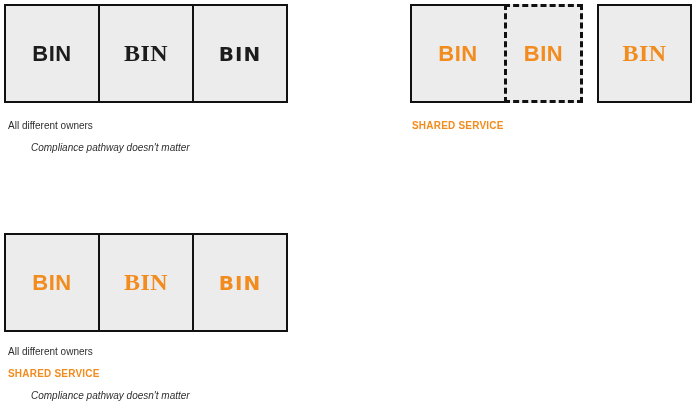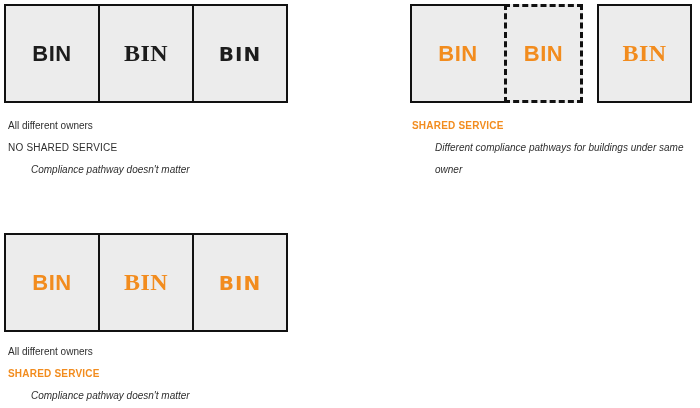--- a/index.html
+++ b/index.html
@@ -41,38 +41,36 @@
     </div>
     <div class="bin-box adjoin">
       <span class="bin-label f-serif">BIN</span>
     </div>
     <div class="bin-box adjoin">
       <span class="bin-label f-rounded">BIN</span>
     </div>
   </div>
   <div class="caption" style="left:8px;top:115px;">
     <div class="cap-line">All different owners</div>
-    <div class="cap-line cap-caps">NO SHARED SERVICE</div>
     <div class="cap-line cap-italic">Compliance pathway doesn't matter</div>
   </div>
 
   <div class="bin-row" style="left:410px;top:4px;">
     <div class="bin-box">
       <span class="bin-label f-sans orange">BIN</span>
     </div>
     <div class="bin-box adjoin dashed">
       <span class="bin-label f-sans orange">BIN</span>
     </div>
     <div class="bin-box after-gap">
       <span class="bin-label f-serif orange">BIN</span>
     </div>
   </div>
   <div class="caption" style="left:412px;top:115px;">
     <div class="cap-line cap-caps cap-orange">SHARED SERVICE</div>
-    <div class="cap-line cap-italic">Different compliance pathways for buildings under same owner</div>
   </div>
 
   <div class="bin-row" style="left:4px;top:233px;">
     <div class="bin-box">
       <span class="bin-label f-sans orange">BIN</span>
     </div>
     <div class="bin-box adjoin">
       <span class="bin-label f-serif orange">BIN</span>
     </div>
     <div class="bin-box adjoin">

